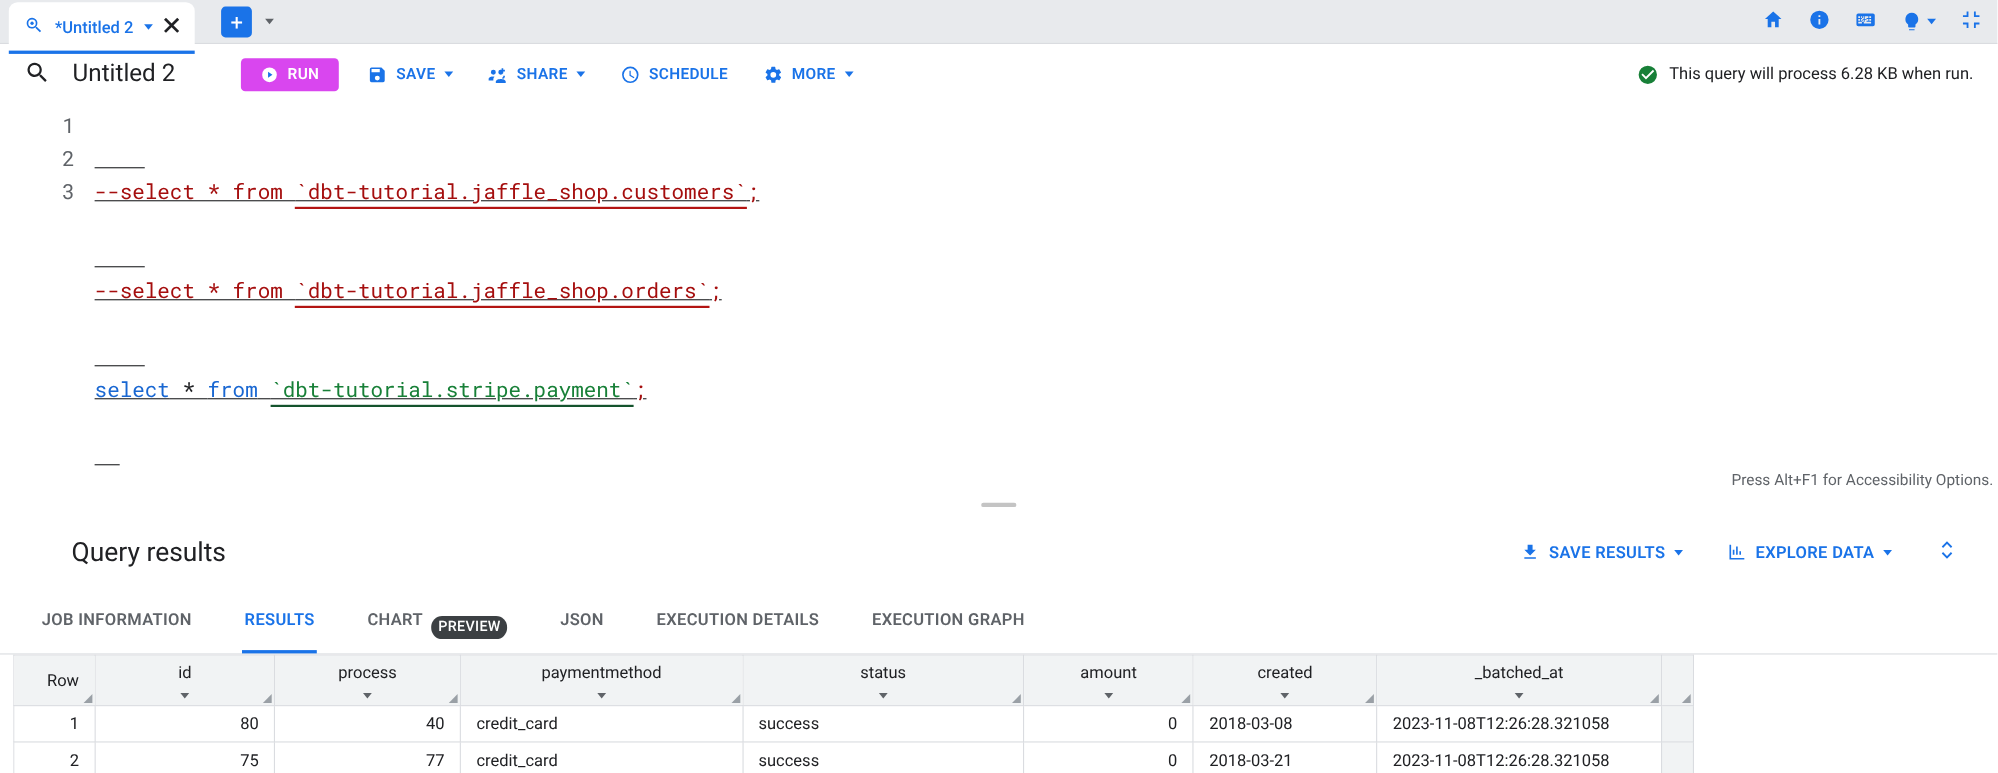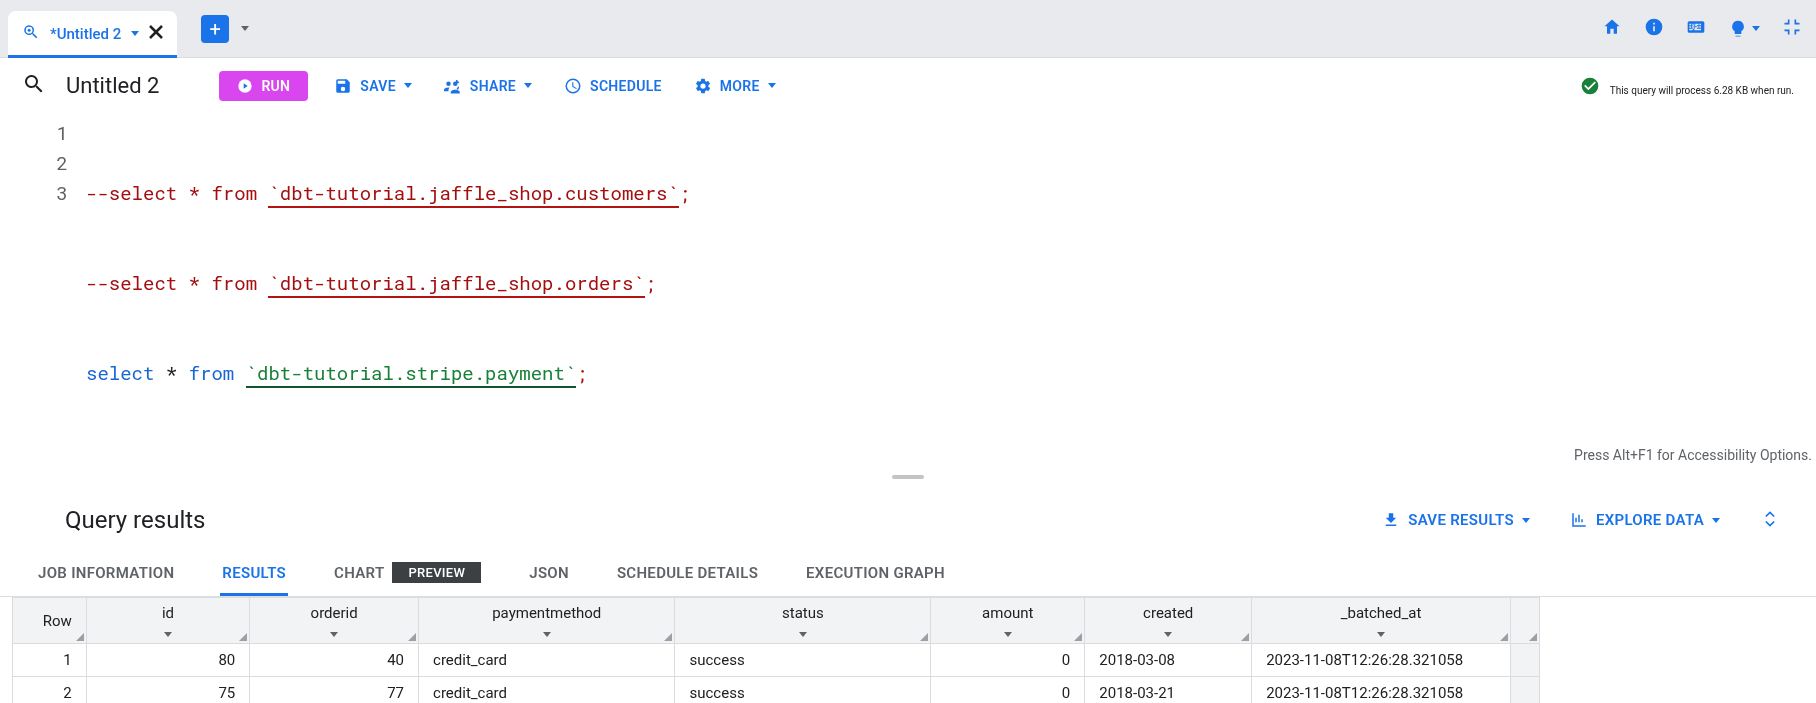--- a/index.html
+++ b/index.html
@@ -1,19 +1,19 @@
 <!DOCTYPE html>
 <html><head>
 <meta charset="utf-8">
 <style>
 * { box-sizing: border-box; margin: 0; padding: 0; }
 body { font-family: "Google Sans", Roboto, Arial, sans-serif; font-size: 14px; color: #202124; background: #fff; width: 1816px; overflow: hidden; }
 
 
-.tabbar { height: 58px; background: #e8eaed; display: flex; align-items: center; padding: 0 8px; border-bottom: 1px solid #dadce0; position: relative; }
+.tabbar { height: 40px; background: #e8eaed; display: flex; align-items: center; padding: 0 8px; border-bottom: 1px solid #dadce0; position: relative; }
 .tab { display: flex; align-items: center; background: #fff; border-radius: 8px 8px 0 0; height: 46px; padding: 0 14px; margin-top: 10px; gap: 10px; position: relative; }
 .tab-icon svg { width: 18px; height: 18px; fill: #1a73e8; }
 .tab-title { font-weight: 500; color: #1a73e8; font-size: 15px; }
 .tab-dropdown { width: 0; height: 0; border-left: 4px solid transparent; border-right: 4px solid transparent; border-top: 5px solid #1a73e8; }
 .tab-close svg { width: 14px; height: 14px; stroke: #202124; stroke-width: 2.5; }
 .tab::after { content: ""; position: absolute; bottom: -1px; left: 0; right: 0; height: 3px; background: #1a73e8; }
 .newtab { width: 28px; height: 28px; background: #1a73e8; border-radius: 4px; margin-left: 24px; display: flex; align-items: center; justify-content: center; color: #fff; font-size: 20px; font-weight: 400; }
 .newtab-dd { margin-left: 12px; width: 0; height: 0; border-left: 4px solid transparent; border-right: 4px solid transparent; border-top: 5px solid #5f6368; }
 .topright { position: absolute; right: 14px; display: flex; gap: 22px; align-items: center; }
 .topright svg { width: 20px; height: 20px; fill: #1a73e8; }
@@ -22,27 +22,27 @@
 
 
 .toolbar { height: 56px; display: flex; align-items: center; padding: 0 22px; gap: 20px; border-bottom: 1px solid #fff; }
 .toolbar .big-icon svg { width: 24px; height: 24px; fill: #202124; }
 .toolbar-title { font-size: 22px; font-weight: 400; margin-right: 40px; }
 .run-btn { background: #d946ef; color: #fff; border-radius: 4px; padding: 7px 18px; font-weight: 600; display: flex; align-items: center; gap: 8px; letter-spacing: .3px; font-size: 14px; }
 .run-btn svg { width: 16px; height: 16px; fill: #fff; }
 .tbtn { color: #1a73e8; font-weight: 600; display: flex; align-items: center; gap: 8px; letter-spacing: .3px; font-size: 14px; padding: 0 6px; }
 .tbtn svg { width: 18px; height: 18px; fill: #1a73e8; }
 .tbtn .dd { width: 0; height: 0; border-left: 4px solid transparent; border-right: 4px solid transparent; border-top: 5px solid #1a73e8; }
-.status { margin-left: auto; display: flex; align-items: flex-end; gap: 10px; color: #202124; font-size: 10px; }
+.status { margin-left: auto; display: flex; align-items: flex-start; gap: 10px; color: #202124; font-size: 15px; }
 .status svg { width: 20px; height: 20px; fill: #188038; }
 
 
 .editor { display: flex; font-family: "Roboto Mono", Consolas, monospace; font-size: 19px; line-height: 30px; padding-top: 4px; padding-bottom: 4px; position: relative; }
 .gutter { width: 86px; text-align: right; color: #5f6368; padding-right: 18px; }
-.code { flex: 1; white-space: pre; }
+.code { flex: 1; white-space: pre; text-decoration: underline; }
 .c-comment { color: #a50e0e; }
 .c-kw { color: #1967d2; }
 .c-op { color: #a50e0e; }
 .c-table { color: #188038; }
 .c-table-u1 { border-bottom: 2px solid #b31412; padding-bottom: 1px; }
 .c-table-u2 { border-bottom: 2px solid #14532d; padding-bottom: 1px; }
 .accessibility-hint { position: absolute; right: 4px; bottom: -18px; color: #5f6368; font-size: 14px; font-family: Roboto, Arial; }
 .drag-handle { height: 22px; display: flex; align-items: center; justify-content: center; margin-top: 14px; }
 .drag-handle .bar { width: 32px; height: 4px; background: #c4c4c4; border-radius: 2px; }
 
@@ -52,21 +52,21 @@
 .results-actions { margin-left: auto; display: flex; gap: 40px; align-items: center; }
 .rbtn { color: #1a73e8; font-weight: 600; display: flex; align-items: center; gap: 8px; font-size: 15px; letter-spacing: .3px; }
 .rbtn svg { width: 18px; height: 18px; fill: #1a73e8; }
 .rbtn .dd { width: 0; height: 0; border-left: 4px solid transparent; border-right: 4px solid transparent; border-top: 5px solid #1a73e8; }
 .expand-icon svg { width: 20px; height: 20px; stroke: #1a73e8; stroke-width: 2; fill: none; }
 
 
 .rtabs { display: flex; gap: 44px; padding: 8px 36px 0 36px; border-bottom: 1px solid #dadce0; }
 .rtab { color: #5f6368; font-weight: 600; font-size: 15px; padding: 10px 2px; letter-spacing: .3px; display: flex; align-items: center; gap: 8px; border-bottom: 3px solid transparent; }
 .rtab.active { color: #1a73e8; border-bottom-color: #1a73e8; }
-.preview-badge { background: #3c4043; color: #fff; font-size: 13px; padding: 3px 16px; border-radius: 0; font-weight: 500; }
+.preview-badge { background: #3c4043; color: #fff; font-size: 13px; padding: 3px 6px; border-radius: 10px; font-weight: 500; margin-top: 16px; }
 
 
 .table-wrap { overflow-x: auto; margin-left: 12px; }
 table { border-collapse: collapse; width: 1528px; font-size: 15px; }
 th, td { border: 1px solid #dadce0; padding: 6px 14px; height: 33px; text-align: left; }
 thead th { background: #f1f3f4; font-weight: 400; color: #202124; position: relative; }
 .th-inner { display: flex; align-items: center; gap: 10px; flex-direction: column; }
 .th-inner.right { justify-content: flex-end; }
 .col-dd { width: 0; height: 0; border-left: 4px solid transparent; border-right: 4px solid transparent; border-top: 5px solid #5f6368; }
 .resize-handle { position: absolute; right: 2px; bottom: 2px; width: 8px; height: 8px; }
@@ -211,21 +211,21 @@
       <span>RESULTS</span>
     </div>
   <div class="rtab">
       <span>CHART</span>
       <span class="preview-badge">PREVIEW</span>
     </div>
   <div class="rtab">
       <span>JSON</span>
     </div>
   <div class="rtab">
-      <span>SCHEDULE DETAILS</span>
+      <span>EXECUTION DETAILS</span>
     </div>
   <div class="rtab">
       <span>EXECUTION GRAPH</span>
     </div>
 </div>
 
 <div class="table-wrap">
 <table>
   <colgroup>
     <col style="width:74px">
@@ -243,21 +243,21 @@
       <th class="row-col"><span>Row</span><span class="resize-handle"></span></th>
       <th>
             <div class="th-inner">
               <span>id</span>
               <span class="col-dd"></span>
             </div>
             <span class="resize-handle"></span>
           </th>
       <th>
             <div class="th-inner">
-              <span>orderid</span>
+              <span>process</span>
               <span class="col-dd"></span>
             </div>
             <span class="resize-handle"></span>
           </th>
       <th>
             <div class="th-inner">
               <span>paymentmethod</span>
               <span class="col-dd"></span>
             </div>
             <span class="resize-handle"></span>

